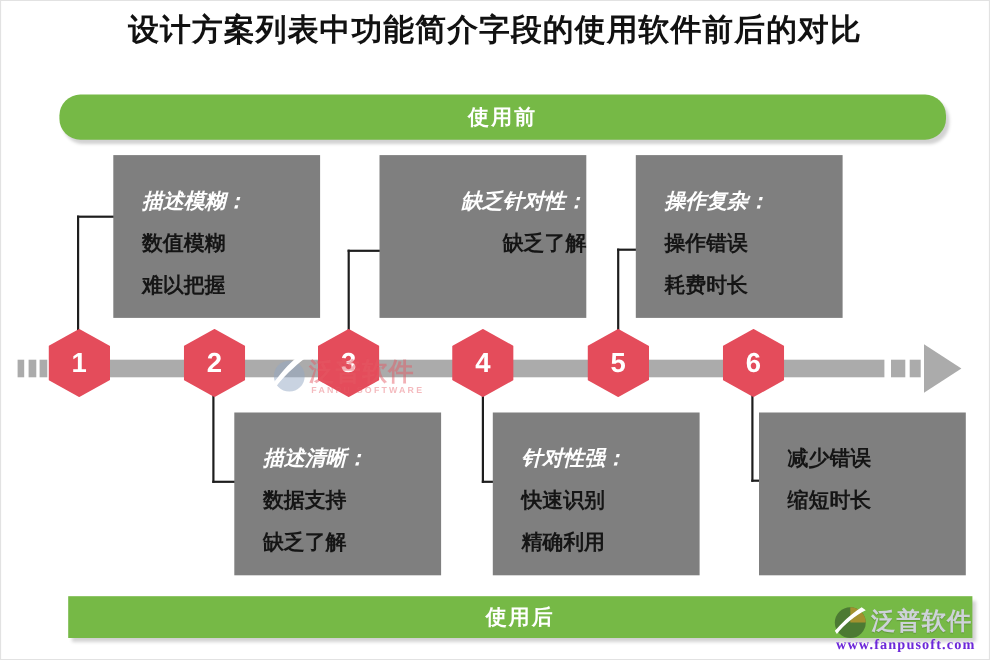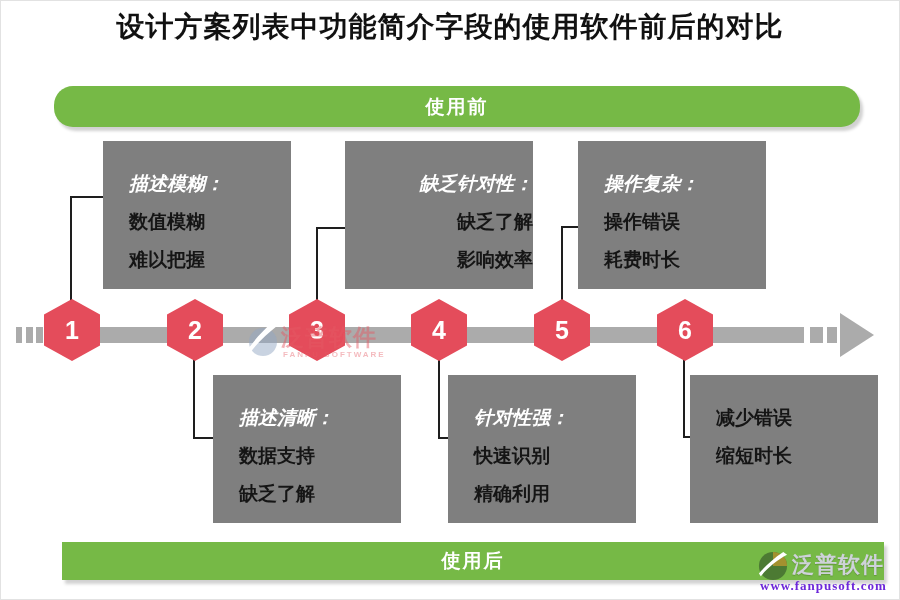--- a/index.html
+++ b/index.html
@@ -81,21 +81,20 @@
   </div>
 
   <div class="gbox b1">
     <div class="gbox-heading">描述模糊：</div>
     <div class="gbox-line">数值模糊</div>
     <div class="gbox-line">难以把握</div>
   </div>
   <div class="gbox b3">
     <div class="gbox-heading">缺乏针对性：</div>
     <div class="gbox-line">缺乏了解</div>
-    <div class="gbox-line">影响效率</div>
   </div>
   <div class="gbox b5">
     <div class="gbox-heading">操作复杂：</div>
     <div class="gbox-line">操作错误</div>
     <div class="gbox-line">耗费时长</div>
   </div>
   <div class="gbox b2">
     <div class="gbox-heading">描述清晰：</div>
     <div class="gbox-line">数据支持</div>
     <div class="gbox-line">缺乏了解</div>

